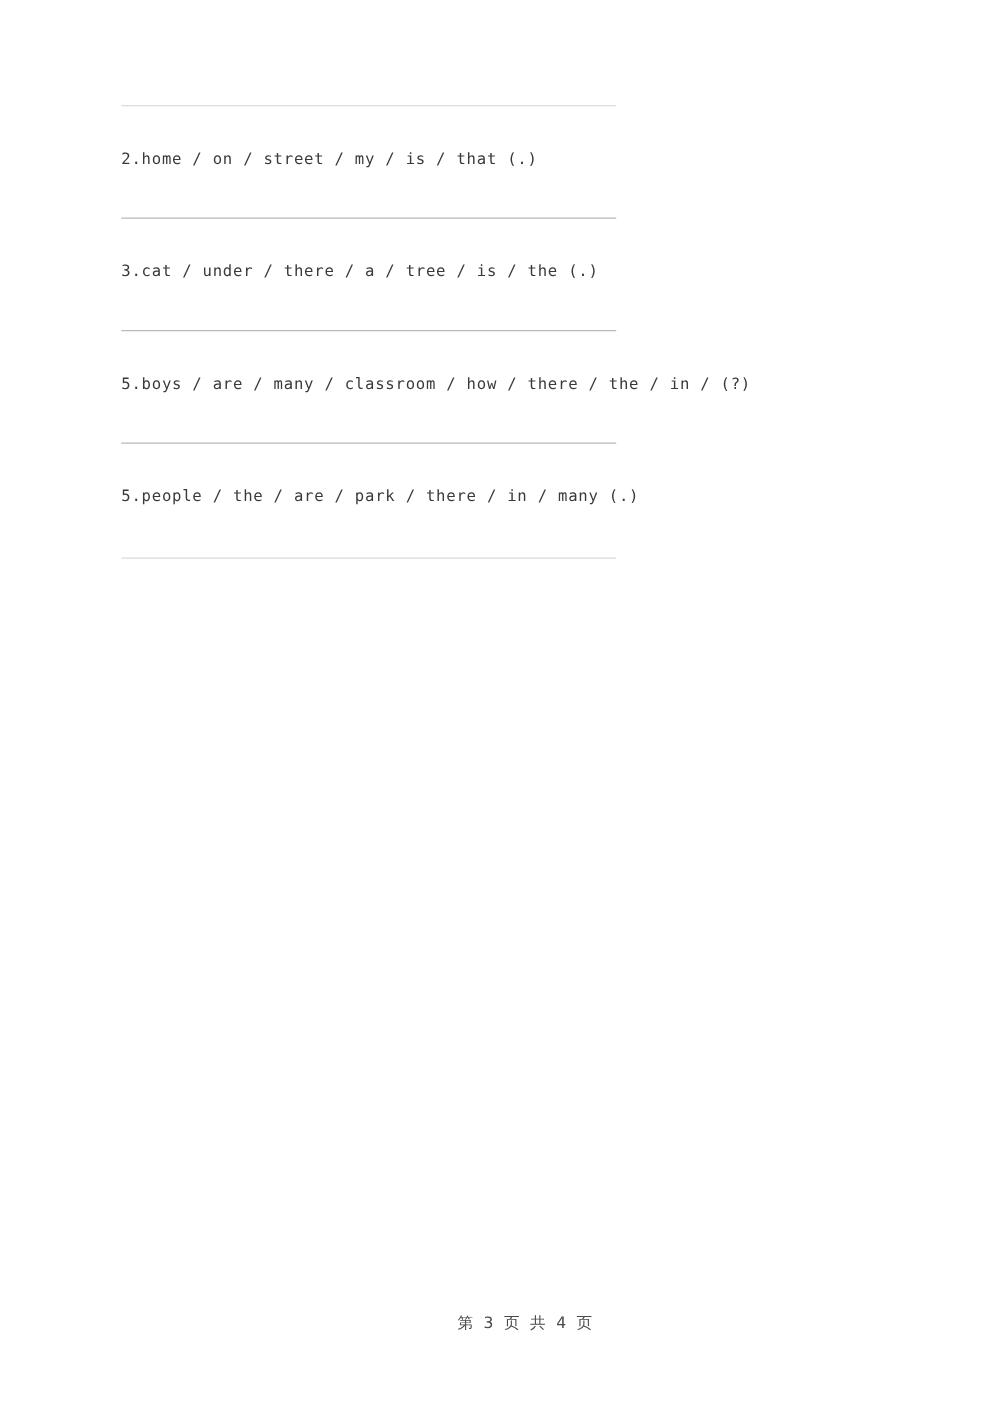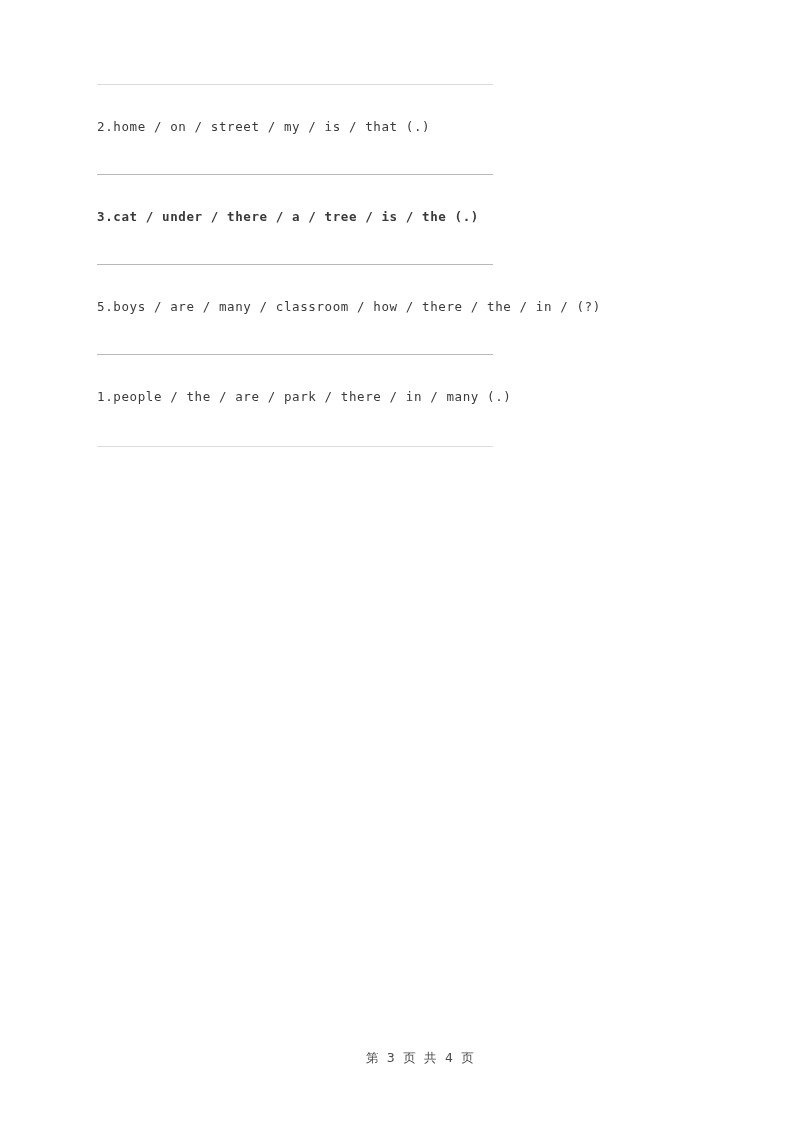--- a/index.html
+++ b/index.html
@@ -69,29 +69,29 @@
 <div class="page">
 
   <div class="worksheet">
 
     <hr class="rule faint abs" style="top:68px; left:0;">
 
     <div class="q-text abs" style="top:105px; left:0;">2.home / on / street / my / is / that (.)</div>
 
     <hr class="rule abs" style="top:158px; left:0;">
 
-    <div class="q-text abs" style="top:195px; left:0;font-weight:bold;">3.cat / under / there / a / tree / is / the (.)</div>
+    <div class="q-text abs" style="top:195px; left:0;">3.cat / under / there / a / tree / is / the (.)</div>
 
     <hr class="rule abs" style="top:248px; left:0;">
 
     <div class="q-text abs" style="top:285px; left:0;">5.boys / are / many / classroom / how / there / the / in / (?)</div>
 
     <hr class="rule abs" style="top:338px; left:0;">
 
-    <div class="q-text abs" style="top:375px; left:0;">1.people / the / are / park / there / in / many (.)</div>
+    <div class="q-text abs" style="top:375px; left:0;">5.people / the / are / park / there / in / many (.)</div>
 
     <hr class="rule faint abs" style="top:430px; left:0;">
 
   </div>
 
   <div class="footer">第 3 页 共 4 页</div>
 
 </div>
 
 </body></html>

